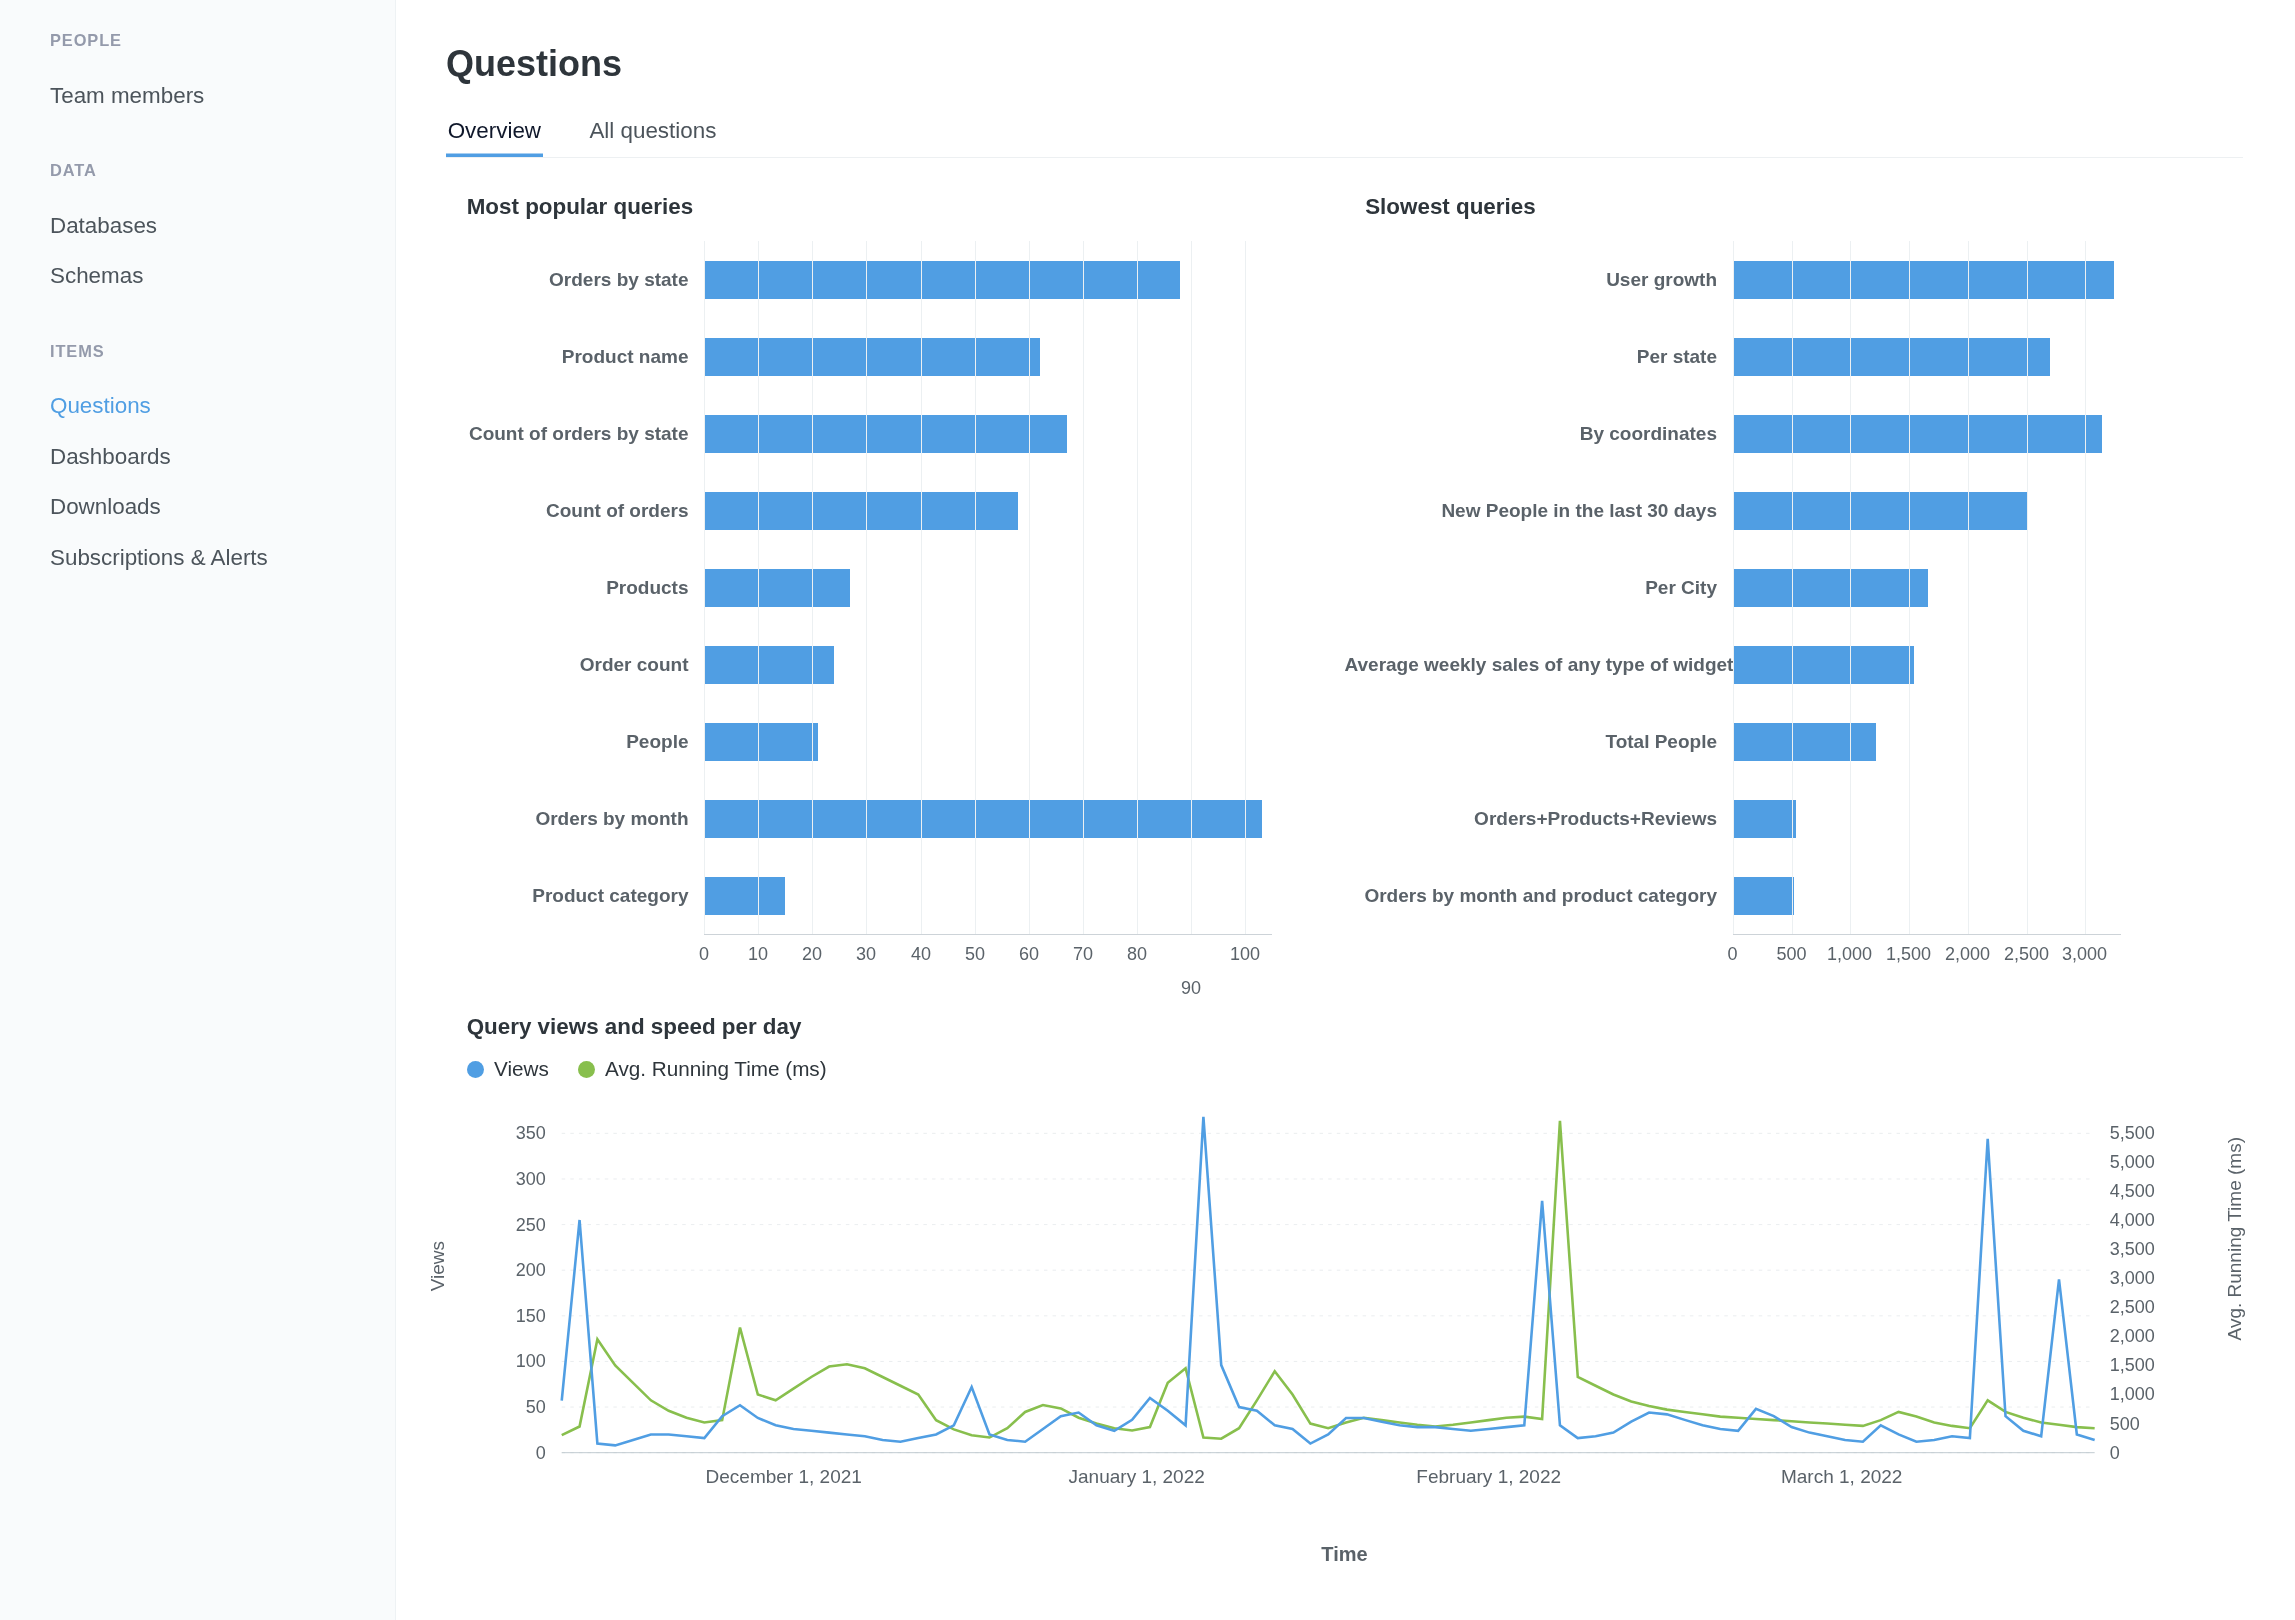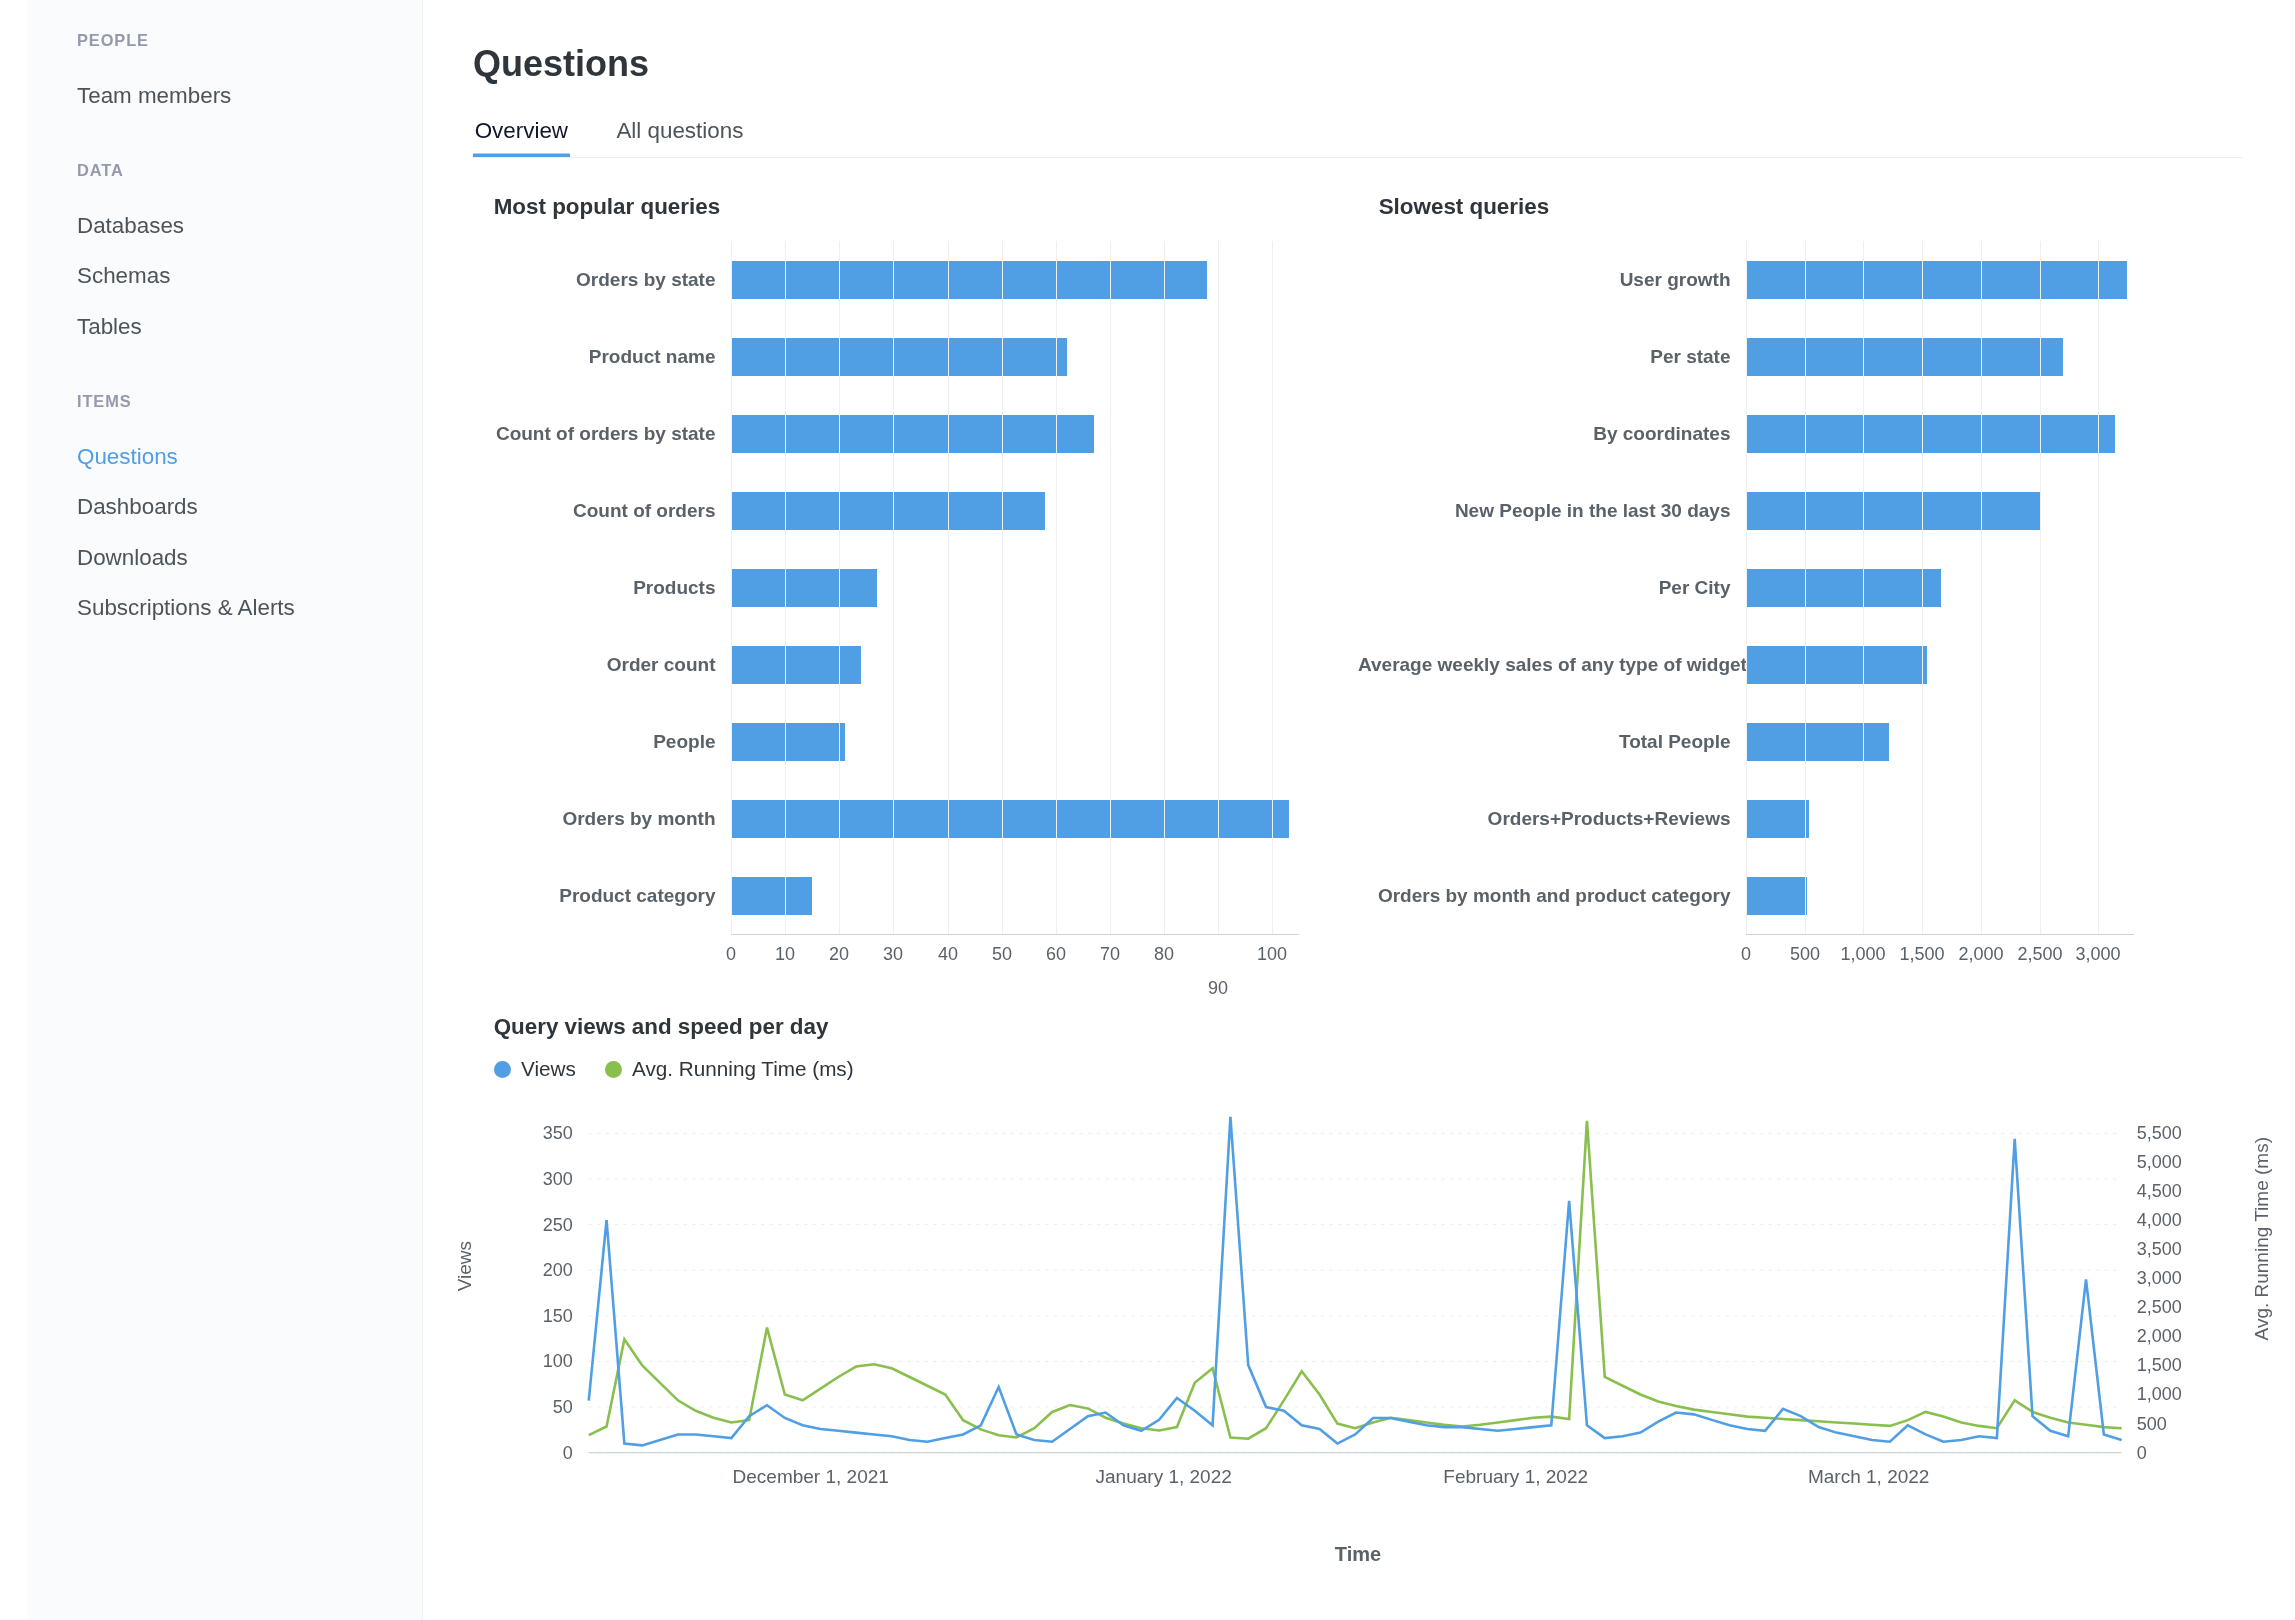--- a/index.html
+++ b/index.html
@@ -4,21 +4,21 @@
 <style>
   * { box-sizing: border-box; }
   html, body {
     margin: 0; padding: 0;
     width: 2295px; height: 1620px;
     background: #ffffff;
     font-family: "Liberation Sans", sans-serif;
     color: #2e353b;
     overflow: hidden;
   }
-  #app { display: flex; width: 2295px; height: 1620px; padding-left: 27px; }
+  #app { display: flex; width: 2295px; height: 1620px; }
 
   
   #sidebar {
     width: 396px;
     height: 100%;
     background: #f9fbfc;
     border-right: 0.9px solid #eef2f4;
     padding-top: 31px;
     flex: 0 0 396px;
   }
@@ -199,21 +199,20 @@
     <div>
       <div class="nav-section-title">PEOPLE</div>
       <div class="nav-item">Team members</div>
     </div>
     <div class="nav-gap"></div>
 
     <div>
       <div class="nav-section-title">DATA</div>
       <div class="nav-item">Databases</div>
       <div class="nav-item">Schemas</div>
-      <div class="nav-item">Tables</div>
     </div>
     <div class="nav-gap"></div>
 
     <div>
       <div class="nav-section-title">ITEMS</div>
       <div class="nav-item active">Questions</div>
       <div class="nav-item">Dashboards</div>
       <div class="nav-item">Downloads</div>
       <div class="nav-item">Subscriptions &amp; Alerts</div>
     </div>

